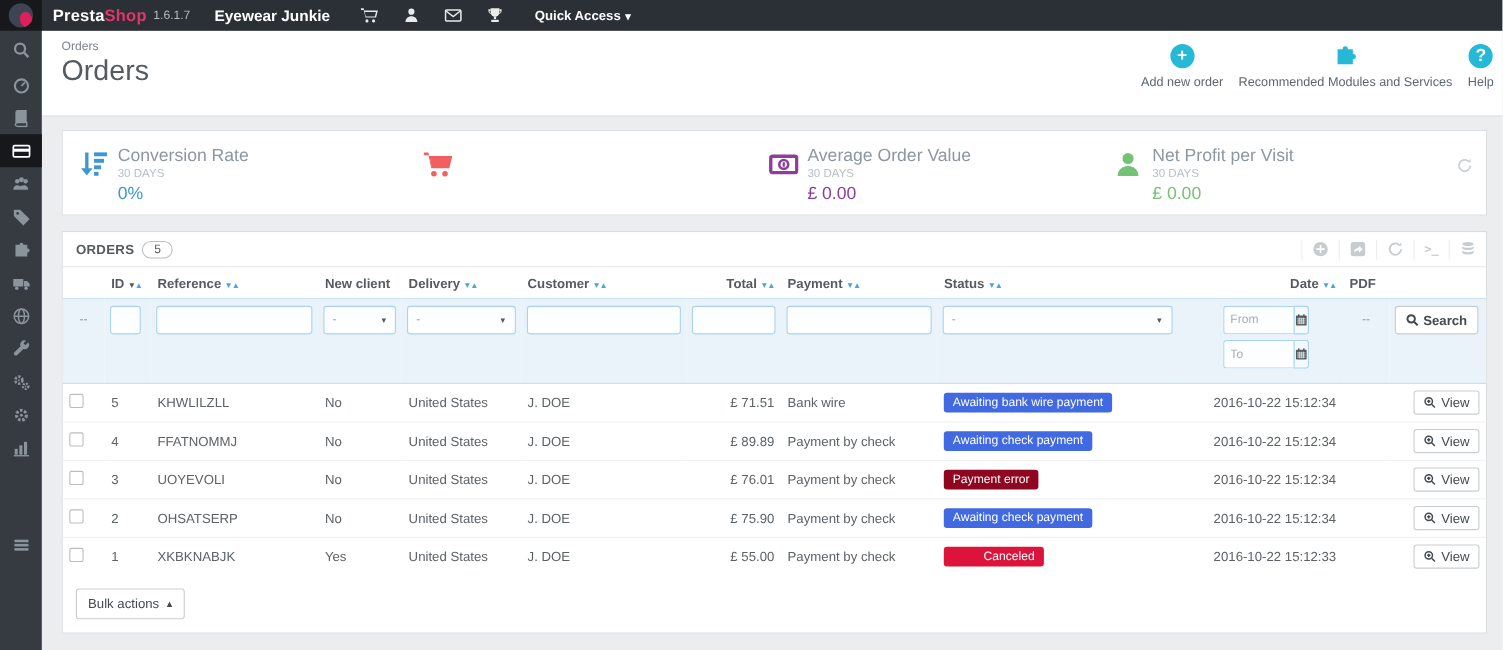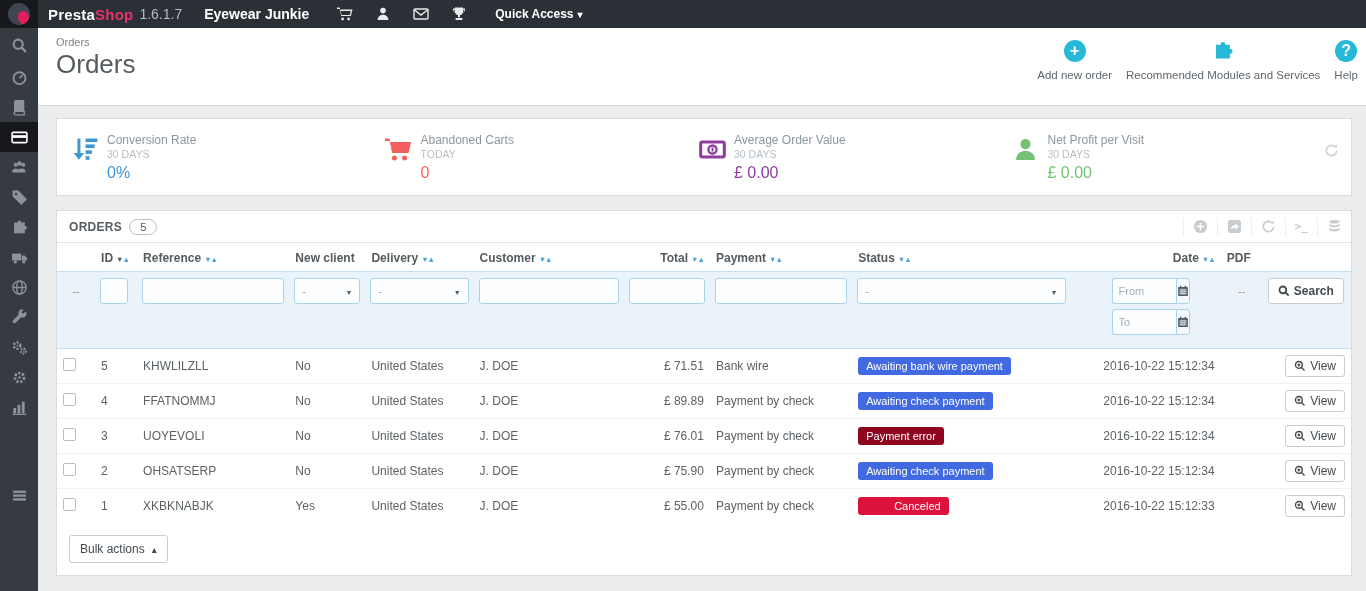--- a/index.html
+++ b/index.html
@@ -8,21 +8,21 @@
   .page { position:relative; width:1366px; height:591px; }
 
   
   .topbar { position:absolute; top:0; left:0; width:100%; height:28px; background:#2b2f36; display:flex; align-items:center; color:#d5d8da; font-size:12px; z-index:30; }
   .logo-block { width:38px; height:28px; background:#16181c; display:flex; align-items:center; justify-content:center; flex:0 0 38px; }
   .logo-circle { width:22px; height:22px; border-radius:50%; background:#3e4550; position:relative; overflow:hidden; }
   .logo-circle::after { content:""; position:absolute; right:1px; bottom:0; width:11px; height:14px; background:#df1f5c; border-radius:40% 50% 10% 60%; }
   .brand { margin-left:10px; font-size:15px; font-weight:bold; letter-spacing:.2px; }
   .brand .p1 { color:#ffffff; }
   .brand .p2 { color:#e1356a; }
-  .version { margin-left:6px; font-size:14px; color:#b8bcc0; }
+  .version { margin-left:6px; font-size:11px; color:#b8bcc0; }
   .shopname { margin-left:22px; color:#fff; font-size:14px; font-weight:600; }
   .tb-icons { display:flex; align-items:center; margin-left:28px; gap:22px; }
   .tb-ic { width:16px; height:16px; color:#e8eaec; display:inline-flex; }
   .quick-access { margin-left:28px; color:#fff; font-size:12px; font-weight:600; cursor:pointer; }
   .caret-down-w::after { content:"▾"; font-size:10px; margin-left:4px; color:#fff; }
   .tb-right { margin-left:auto; display:flex; align-items:center; gap:24px; }
   .tb-link { color:#fff; font-size:12.5px; cursor:pointer; }
   .avatar { width:28px; height:28px; background:#494f57; position:relative; overflow:hidden; flex:0 0 28px; }
   .avatar::before { content:""; position:absolute; top:4px; left:9px; width:10px; height:10px; border-radius:50%; background:#8d939b; }
   .avatar::after { content:""; position:absolute; top:15px; left:4px; width:20px; height:16px; border-radius:50% 50% 0 0; background:#8d939b; }
@@ -47,21 +47,21 @@
   .ha-icon.no-circle { background:transparent; color:#25b9d7; border-radius:0; }
   .ha-icon.no-circle svg { width:24px; height:24px; }
   .ha-label { margin-top:7px; font-size:11.5px; color:#5f676c; white-space:nowrap; }
 
   
   .kpi-panel { margin:12px 14px 0 18px; background:#fff; border:1px solid #d9dde0; height:78px; display:flex; position:relative; padding:14px 30px 0 10px; }
   .kpi { flex:1; display:flex; align-items:flex-start; }
   .kpi-icon { width:36px; display:flex; justify-content:center; margin-top:3px; }
   .kpi-icon svg { width:27px; height:27px; }
   .kpi-texts { margin-left:4px; }
-  .kpi-label { font-size:12px; color:#8d979e; }
+  .kpi-label { font-size:16px; color:#8d979e; }
   .kpi-period { font-size:10.5px; color:#b7bfc5; margin-top:1px; }
   .kpi-value { font-size:16px; margin-top:4px; }
   .kpi-refresh { position:absolute; right:12px; top:24px; color:#ccd1d4; cursor:pointer; }
   .kpi-refresh svg { width:15px; height:15px; }
 
   
   .orders-panel { margin:14px 14px 0 18px; background:#fff; border:1px solid #d9dde0; padding-bottom:12px; }
   .panel-heading { height:32px; display:flex; align-items:center; border-bottom:1px solid #e4e7e9; padding-left:12px; position:relative; }
   .panel-title { font-size:12px; color:#555b5f; font-weight:600; letter-spacing:.3px; }
   .count-pill { margin-left:7px; border:1px solid #b9bec2; border-radius:10px; padding:0 10px; font-size:11px; color:#555b5f; height:16px; line-height:15px; }
@@ -292,25 +292,20 @@
       </div>
       <div class="kpi">
         <span class="kpi-icon" style="color: rgb(242, 95, 95);">
             <svg viewBox="0 0 16 16" fill="currentColor">
               <path d="M0 1.5h2.6l.5 2h12.4l-1.6 6.5H4.2L2.7 3H0zM4.5 9h8.3l1-4H3.6z"></path>
               <path d="M3.4 4.2h11.5l-1.3 5.3H4.4z"></path>
               <circle cx="5.6" cy="13" r="1.5"></circle>
               <circle cx="11.6" cy="13" r="1.5"></circle>
             </svg>
           </span>
-        <div class="kpi-texts">
-          <div class="kpi-label">Abandoned Carts</div>
-          <div class="kpi-period">TODAY</div>
-          <div class="kpi-value" style="color: rgb(242, 95, 95);">0</div>
-        </div>
       </div>
       <div class="kpi">
         <span class="kpi-icon" style="color: rgb(142, 61, 157);">
             <svg viewBox="0 0 16 16" fill="none" stroke="currentColor">
               <rect x="1" y="3.6" width="14" height="8.8" rx="1" stroke-width="1.8"></rect>
               <circle cx="8" cy="8" r="2.4" stroke-width="1.4"></circle>
               <path d="M8 6.8v2.4" stroke-width="1.2"></path>
             </svg>
           </span>
         <div class="kpi-texts">

